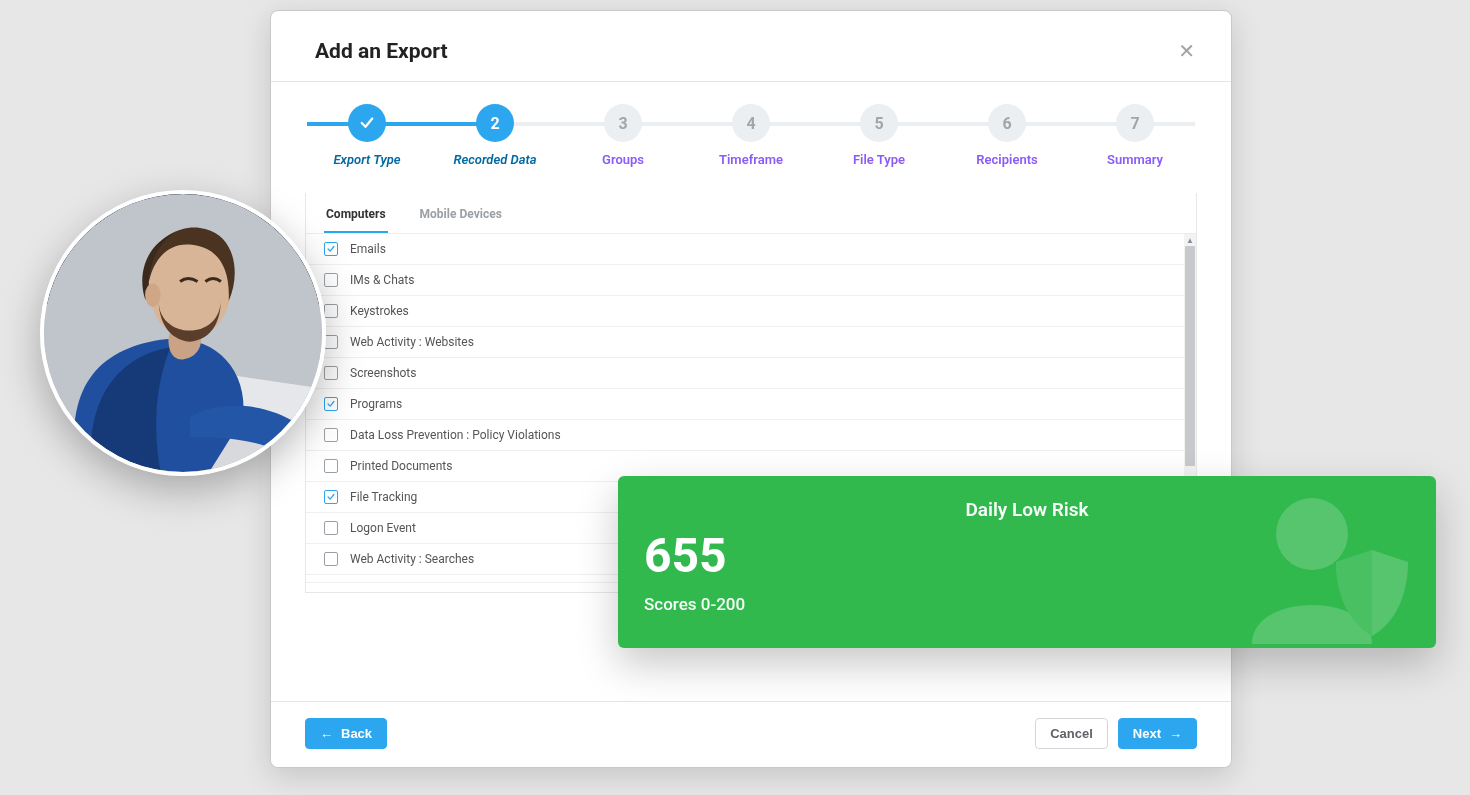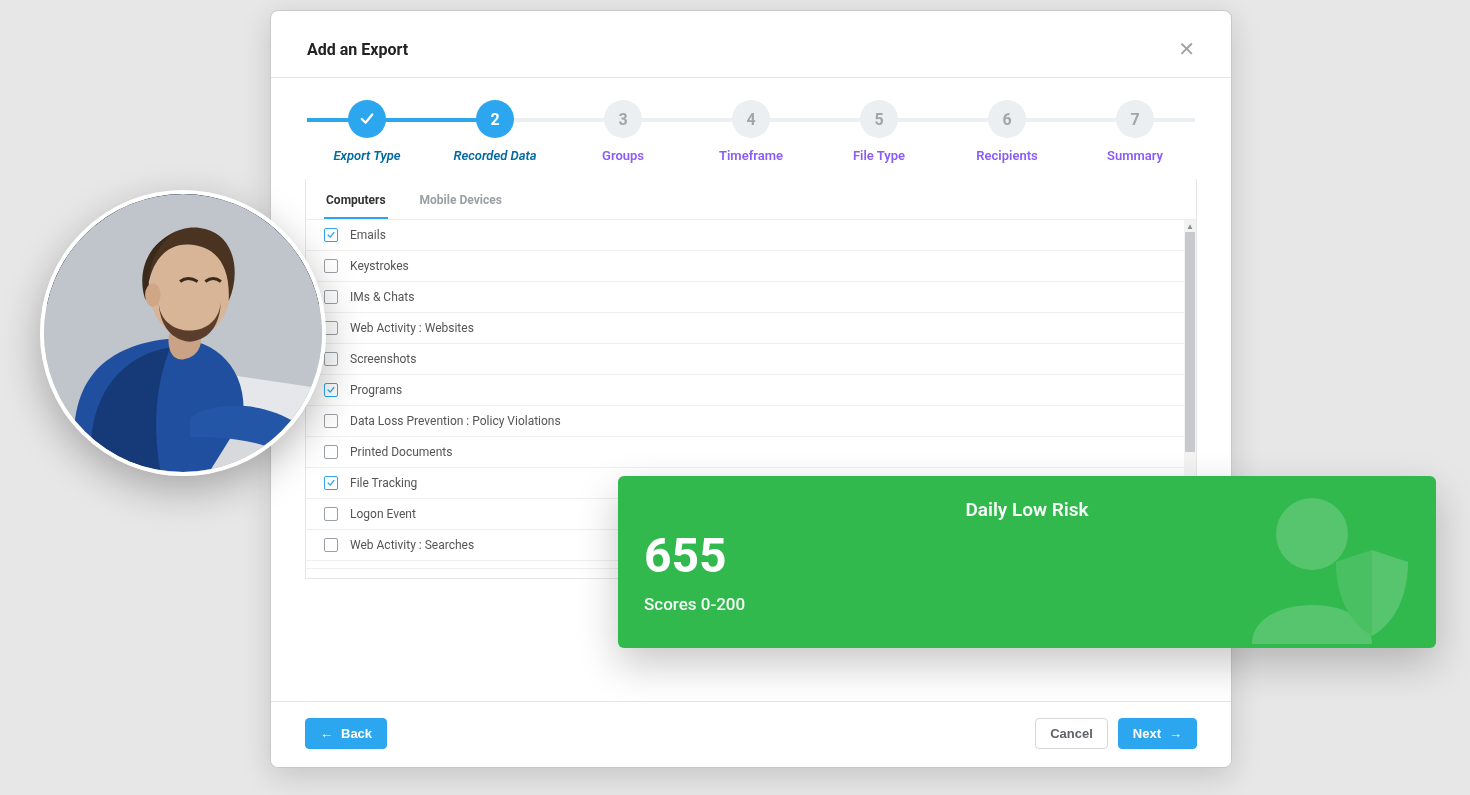--- a/index.html
+++ b/index.html
@@ -17,21 +17,21 @@
     border-radius: 8px;
     box-shadow: 0 8px 30px rgba(0,0,0,.15);
     padding: 28px 0 0 0;
   }
   .modal-header {
     display: flex; justify-content: space-between; align-items: center;
     padding: 0 36px 18px 36px;
     border-bottom: 1px solid #e5e5e5;
     margin: 0 0 0 0;
   }
-  .modal-title { font-size: 16px; font-weight: 700; color: #222; }
+  .modal-title { font-size: 21px; font-weight: 700; color: #222; margin-left: 8px; }
   .close-x { color: #9fa2a6; font-size: 20px; cursor: pointer; line-height: 1; }
 
   
   .stepper { position: relative; display: flex; justify-content: space-between; align-items: flex-start; padding: 22px 36px 10px 36px; }
   .step-line-bg { position: absolute; left: 36px; right: 36px; top: 40px; height: 4px; background: #eceff1; z-index: 0; }
   .step-line-fill { position: absolute; left: 36px; top: 40px; height: 4px; background: #2ca6ef; z-index: 0; }
   .step { position: relative; z-index: 1; display: flex; flex-direction: column; align-items: center; width: 120px; }
   .step-circle { width: 38px; height: 38px; border-radius: 50%; background: #eceff1; color: #a1a6ab; display: flex; align-items: center; justify-content: center; font-weight: 700; font-size: 16px; margin-bottom: 10px; }
   .step.active .step-circle, .step.done .step-circle { background: #2ca6ef; color: #fff; }
   .step-label { font-size: 13px; font-weight: 600; color: #8b5cf6; white-space: nowrap; }
@@ -42,21 +42,21 @@
     margin: 14px 34px 0 34px;
     background: #1c222b; color: #e8eaed;
     font-size: 12px; font-weight: 600;
     padding: 10px 14px;
     border-radius: 2px 2px 0 0;
   }
 
   
   .panel {
     position: relative;
-    margin: 6px 34px;
+    margin: 16px 34px;
     border: 1px solid #e7e7e7; border-top: none;
     height: 400px;
     background: #fff;
   }
   .tabs { display: flex; gap: 30px; padding: 2px 18px 0 18px; border-bottom: 1px solid #ededed; }
   .tab { font-size: 12px; font-weight: 700; color: #9aa0a6; padding: 12px 2px 10px 2px; border-bottom: 2px solid transparent; cursor: pointer; }
   .tab.active { color: #333; border-bottom-color: #2ca6ef; }
 
   .scrollwrap { position: relative; height: calc(100% - 38px); overflow: hidden; }
   .list { }
@@ -186,25 +186,25 @@
         <div class="row">
               <span class="cbx checked">
                 <svg width="10" height="10" viewBox="0 0 24 24">
                   <path d="M5 12l5 5 9-11" fill="none" stroke="#2ca6ef" stroke-width="3" stroke-linecap="round" stroke-linejoin="round"></path>
                 </svg>
               </span>
               <span class="row-label">Emails</span>
             </div>
             <div class="row">
               <span class="cbx"></span>
+              <span class="row-label">IMs &amp; Chats</span>
+            </div>
+            <div class="row">
+              <span class="cbx"></span>
               <span class="row-label">Keystrokes</span>
-            </div>
-            <div class="row">
-              <span class="cbx"></span>
-              <span class="row-label">IMs &amp; Chats</span>
             </div>
             <div class="row">
               <span class="cbx"></span>
               <span class="row-label">Web Activity : Websites</span>
             </div>
             <div class="row">
               <span class="cbx"></span>
               <span class="row-label">Screenshots</span>
             </div>
             <div class="row">

